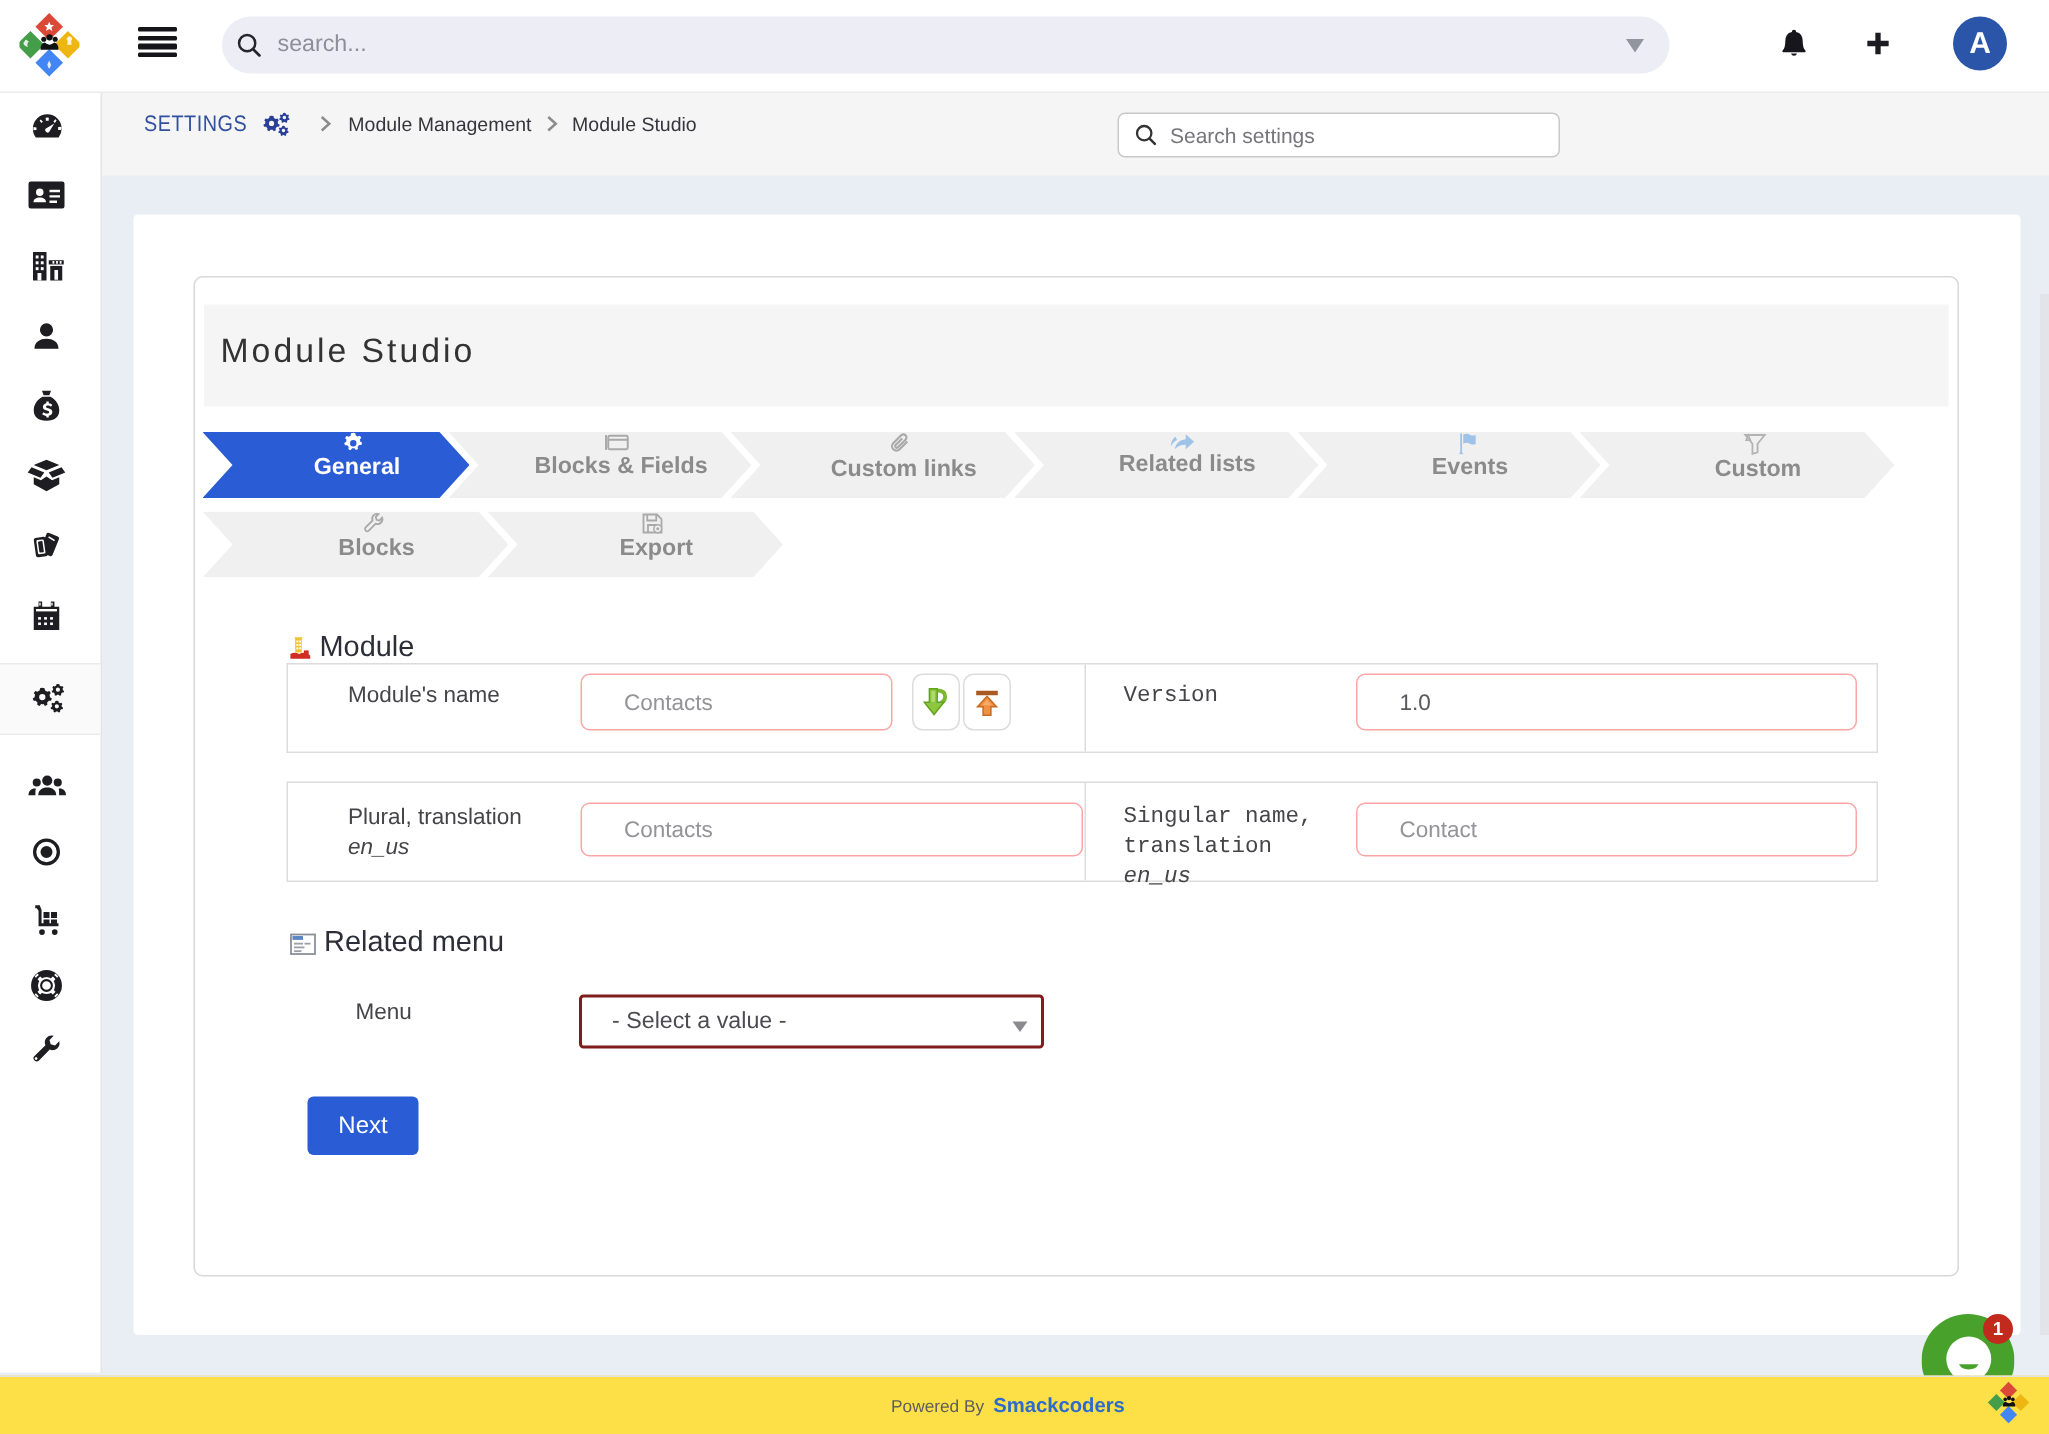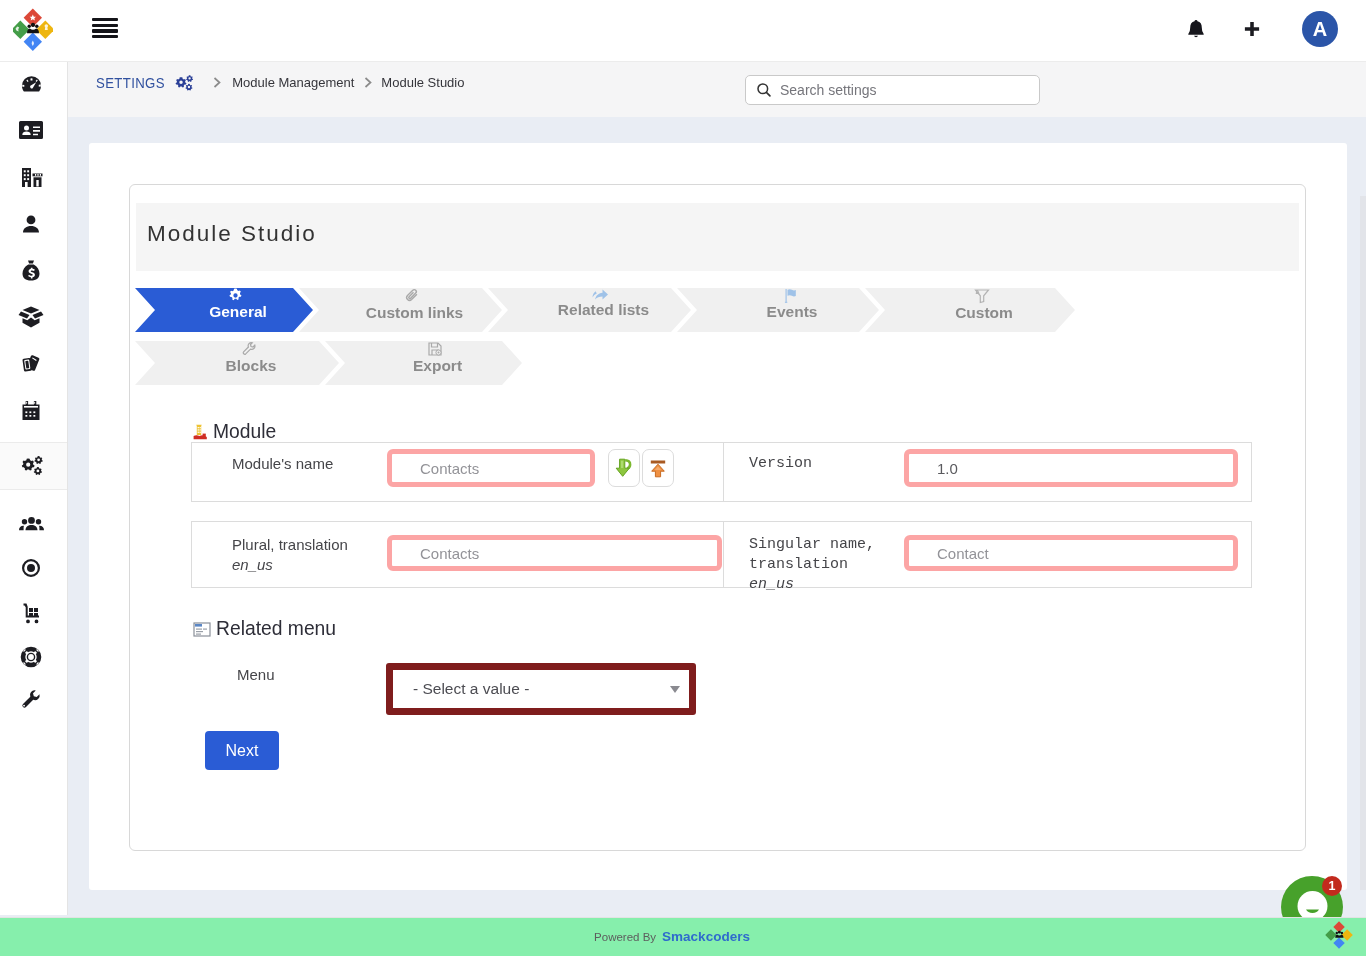--- a/index.html
+++ b/index.html
@@ -66,34 +66,34 @@
   .tcell { display:flex; align-items:flex-start; }
   .tcell.left { width:533px; border-right:1px solid #dcdcdc; }
   .tcell.right { width:528px; }
   .flabel { color:#454549; font-size:15px; }
   .trow .flabel { margin-left:40px; }
   .trow1 .flabel { margin-top:12px; }
   .trow1 .finput, .trow1 .iconbtn { margin-top:6px; }
   .trow2 .flabel { margin-top:13px; }
   .trow2 .finput { margin-top:13px; }
   .tcell.right .flabel { margin-left:25px;font-family:Liberation Mono, monospace; }
-  .finput { border:5px solid #fca5a5; border-radius:6px; background:#fff; color:#939398; font-size:15px; padding-left:28px; display:flex; align-items:center; }
+  .finput { border:1px solid #fca5a5; border-radius:6px; background:#fff; color:#939398; font-size:15px; padding-left:28px; display:flex; align-items:center; }
   .finput.dark { color:#5a5a5e; }
 
   .iconbtn { width:32px; height:38px; border:1px solid #dcdcdc; border-radius:7px; background:#fff; display:flex; align-items:center; justify-content:center; }
 
   .menurow { position:absolute; left:88px; top:481px; display:flex; align-items:center;margin-left:19px; }
-  .selectbox { position:absolute; left:256px; top:478px; width:310px; height:52px; border:7px solid #7f1d1d; border-radius:3px; background:#fff; display:flex; align-items:center; }
+  .selectbox { position:absolute; left:256px; top:478px; width:310px; height:36px; border:2px solid #7f1d1d; border-radius:3px; background:#fff; display:flex; align-items:center; }
   .selectbox .sval { color:#4c4c52; font-size:15.5px; margin-left:20px; }
   .selectbox .scaret { position:absolute; right:9px; top:16px; width:0; height:0; border-left:5px solid transparent; border-right:5px solid transparent; border-top:7px solid #8a8a90; }
 
   .nextbtn { position:absolute; left:75px; top:546px; width:74px; height:39px; background:#2a5cd5; border:none; border-radius:4px; color:#fff; font-size:16px; font-family:"Liberation Sans", sans-serif; }
 
   
-  .footer { position:absolute; left:0; top:917px; width:1366px; height:39px; background:#86efac; border-top:1px solid #e3e3e3; z-index:30; }
+  .footer { position:absolute; left:0; top:917px; width:1366px; height:39px; background:#fde047; border-top:1px solid #e3e3e3; z-index:30; }
   .footer .ptext { position:absolute; left:0; top:11px; width:1344px; text-align:center; font-size:11.5px; color:#5d5d5d; }
   .footer .ptext b { color:#2f6bcd; font-size:13.5px; font-weight:bold; margin-left:6px; }
   .minilogo { position:absolute; left:1324px; top:2px; width:31px; height:31px; }
 
   
   .chat { position:absolute; left:1281px; top:876px; width:62px; height:62px; z-index:25; }
   .chatbadge { position:absolute; left:1322px; top:876px; width:20px; height:20px; border-radius:50%; background:#c22a1d; color:#fff; font-size:12.5px; font-weight:bold; display:flex; align-items:center; justify-content:center; z-index:26; }
 
   .scrollstrip { position:absolute; left:1360px; top:196px; width:6px; height:694px; background:#e2e4e9; z-index:3; }
 </style>
@@ -118,20 +118,28 @@
     </g>
   </svg>
 
   <div class="hamburger">
     <div></div>
       <div></div>
       <div></div>
       <div></div>
   </div>
 
+  <div class="searchpill">
+    <svg class="mag" width="18" height="18" viewBox="0 0 22 22">
+      <circle cx="9.5" cy="9.5" r="6.6" fill="none" stroke="#25252b" stroke-width="2"></circle>
+      <line x1="14.4" y1="14.4" x2="19.5" y2="19.5" stroke="#25252b" stroke-width="2.2" stroke-linecap="round"></line>
+    </svg>
+    <span class="ph">search...</span>
+    <span class="caret"></span>
+  </div>
 
   <svg class="bell" width="20" height="22" viewBox="0 0 22 24">
     <path d="M11 2 q1.6 0 1.6 1.6 q4.8 1 4.8 7 q0 4.6 1.8 6.4 q0.8 0.8 0 1.4 h-16.4 q-0.8 -0.6 0 -1.4 q1.8 -1.8 1.8 -6.4 q0 -6 4.8 -7 q0 -1.6 1.6 -1.6 z" fill="#16161c"></path>
     <path d="M8.8 19.4 a2.3 2.3 0 0 0 4.4 0 z" fill="#16161c"></path>
   </svg>
 
   <svg class="plusbtn" width="16" height="16" viewBox="0 0 18 18">
     <path d="M7 1 h4 v6 h6 v4 h-6 v6 h-4 v-6 h-6 v-4 h6 z" fill="#1b1b21"></path>
   </svg>
 
@@ -295,20 +303,32 @@
 
     <div class="tabsrow tabsrow1">
       <div class="tab active" style="width:178px">
         <span class="ticon">
           <svg width="15" height="15" viewBox="0 0 16 16">
               <path fill="#fff" d="M8 .5 9.5.8l.3 1.6a5 5 0 0 1 1.3.8l1.6-.6 1 1.4-1 1.3a5 5 0 0 1 .2 1.5l1.4.8-.5 1.6-1.7.1a5 5 0 0 1-1 1.2l.3 1.6-1.5.7-1.1-1.3a5 5 0 0 1-1.6 0L6 13l-1.5-.7.3-1.6a5 5 0 0 1-1-1.2l-1.7-.1-.5-1.6 1.4-.8a5 5 0 0 1 .2-1.5l-1-1.3 1-1.4 1.6.6a5 5 0 0 1 1.3-.8L6.4.8 8 .5zm0 5.2a2.3 2.3 0 1 0 0 4.6 2.3 2.3 0 0 0 0-4.6z"></path>
             </svg>
         </span>
         <span>General</span>
       </div>
+      <div class="tab" style="width:202px">
+        <span class="ticon">
+          <svg width="17" height="14" viewBox="0 0 17 14">
+              <g fill="none" stroke="#a9a9a9" stroke-width="1.3">
+                <rect x="2.5" y="2.5" width="13" height="9" rx="1"></rect>
+                <line x1="1" y1="2" x2="1" y2="12"></line>
+                <line x1="2.5" y1="5.2" x2="15.5" y2="5.2"></line>
+              </g>
+            </svg>
+        </span>
+        <span>Blocks &amp; Fields</span>
+      </div>
       <div class="tab" style="width:203px">
         <span class="ticon">
           <svg width="16" height="16" viewBox="0 0 16 16">
               <path fill="none" stroke="#a9a9a9" stroke-width="1.4" d="M12.9 6.3 7.6 11.6a2.9 2.9 0 0 1-4.1-4.1L8.8 2.2a2 2 0 0 1 2.9 2.9L6.6 10.2a1 1 0 0 1-1.5-1.5l4.4-4.4"></path>
             </svg>
         </span>
         <span>Custom links</span>
       </div>
       <div class="tab" style="width:203px">
         <span class="ticon">

